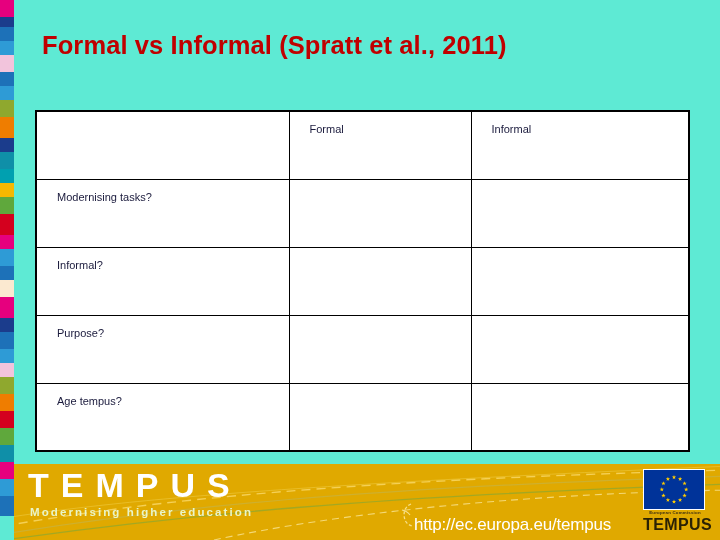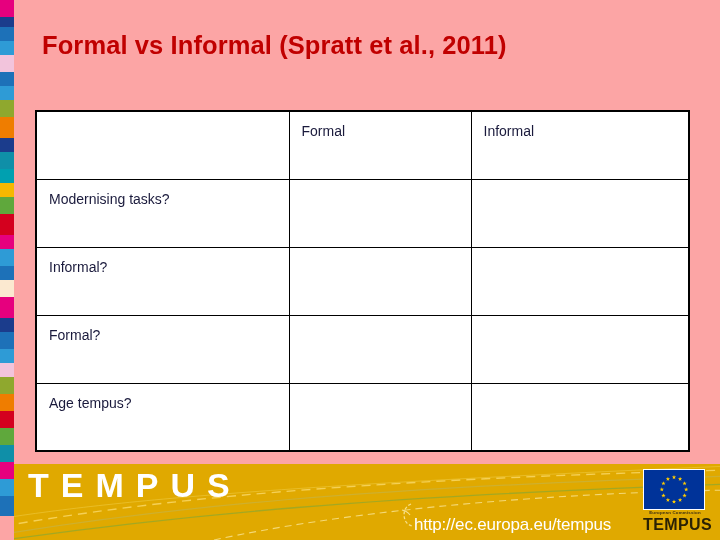--- a/index.html
+++ b/index.html
@@ -5,21 +5,21 @@
   * { margin:0; padding:0; box-sizing:border-box; }
   html, body {
     width:720px; height:540px;
     background:#ffffff;
     font-family:"Liberation Sans", sans-serif;
     overflow:hidden;
   }
   #slide {
     position:relative;
     width:720px; height:540px;
-    background:#fca5a5;
+    background:#5eead4;
   }
 
   
   #colorbar {
     position:absolute; left:0; top:0;
     width:14px; height:540px;
     display:flex; flex-direction:column;
     z-index:6;
   }
   #colorbar .blk { width:100%; flex:0 0 auto; }
@@ -42,22 +42,22 @@
     left:35px; top:110px;
     width:655px; height:340px;
     border-collapse:collapse;
     border:2px solid #000000;
     table-layout:fixed;
     background:#ffffff;
   }
   #cmp-table td {
     border:1px solid #000000;
     vertical-align:top;
-    padding:11px 0 0 12px;
-    font-size:14px;
+    padding:11px 0 0 20px;
+    font-size:11px;
     color:#1A1A3C;
     font-weight:400;
   }
   #cmp-table col.c0 { width:253px; }
   #cmp-table col.c1 { width:182px; }
   #cmp-table col.c2 { width:218px; }
   #cmp-table tr { height:68px; }
 
   
   #footer {
@@ -203,21 +203,21 @@
         <td>Modernising tasks?</td>
         <td></td>
         <td></td>
       </tr>
       <tr>
         <td>Informal?</td>
         <td></td>
         <td></td>
       </tr>
       <tr>
-        <td>Formal?</td>
+        <td>Purpose?</td>
         <td></td>
         <td></td>
       </tr>
       <tr>
         <td>Age tempus?</td>
         <td></td>
         <td></td>
       </tr>
     </tbody>
   </table>
@@ -227,20 +227,21 @@
     <svg class="swoosh" viewBox="0 0 706 76" preserveAspectRatio="none">
       <path d="M-10,62 C140,36 330,16 716,6" fill="none" stroke="#F5D25A" stroke-width="1.4" stroke-dasharray="9 6" opacity="0.95"></path>
       <path d="M-10,70 C150,44 340,24 716,12" fill="none" stroke="#C9B23A" stroke-width="1.2" opacity="0.8"></path>
       <path d="M-10,76 C160,52 360,32 716,20" fill="none" stroke="#8FA82E" stroke-width="1.3" opacity="0.75"></path>
       <path d="M200,76 C320,50 500,30 716,26" fill="none" stroke="#F7E08A" stroke-width="1.1" stroke-dasharray="7 5" opacity="0.85"></path>
       <path d="M-10,54 C120,34 300,20 716,2" fill="none" stroke="#EFC93F" stroke-width="1" opacity="0.6"></path>
     </svg>
 
     <div id="tempus-wordmark">TEMPUS</div>
 
+    <div id="tempus-tagline">Modernising higher education</div>
 
     <svg id="url-tick" viewBox="0 0 14 26">
       <path d="M11,2 C4,5 3,12 5,18 C6,21 9,23 12,24" fill="none" stroke="#F7E08A" stroke-width="1.3" stroke-dasharray="3 2"></path>
       <path d="M2,8 C2,8 7,9 10,13" fill="none" stroke="#F7E08A" stroke-width="1.1"></path>
     </svg>
 
     <div id="footer-url">http://ec.europa.eu/tempus</div>
 
     <div id="eu-badge">
       <div id="eu-flag">

